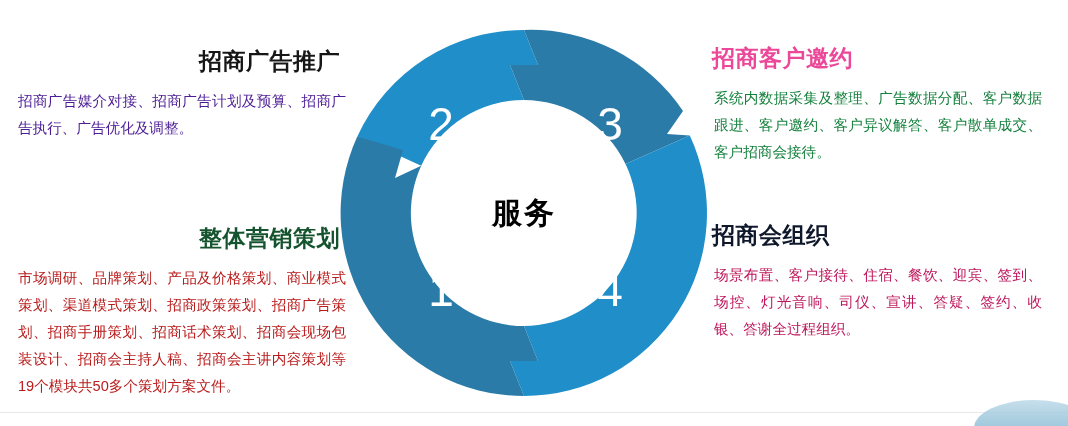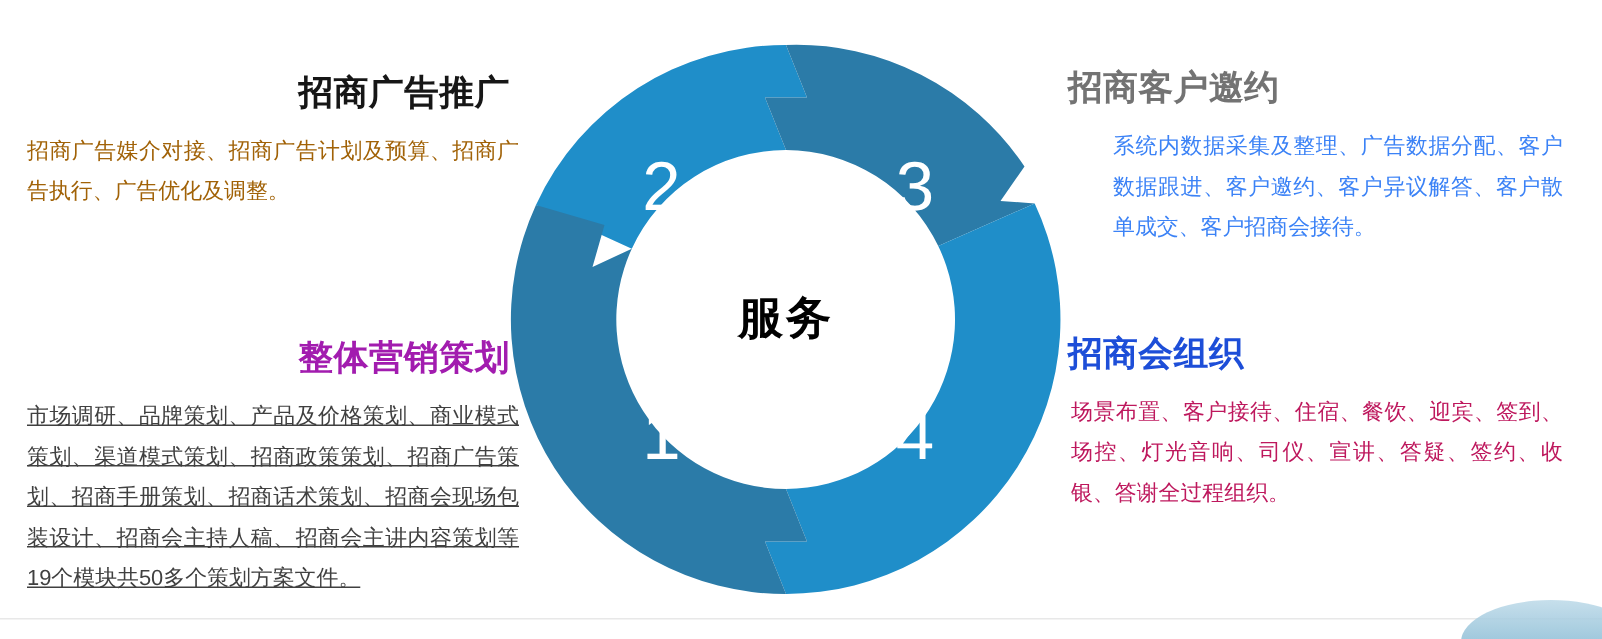--- a/index.html
+++ b/index.html
@@ -118,35 +118,35 @@
     opacity: 0.85;
   }
 </style>
 </head>
 <body>
 
 <div id="canvas">
 
   <div class="col col-left" id="block-ad">
     <h2 class="sec-title" style="color: rgb(22, 22, 22);">招商广告推广</h2>
-    <p class="sec-body" style="color: #a16207;">招商广告媒介对接、招商广告计划及预算、招商广告执行、广告优化及调整。</p>
+    <p class="sec-body" style="color: #4c1d95;">招商广告媒介对接、招商广告计划及预算、招商广告执行、广告优化及调整。</p>
   </div>
 
   <div class="col col-left" id="block-marketing">
-    <h2 class="sec-title" style="color: #a21caf;">整体营销策划</h2>
-    <p class="sec-body" style="color: #404040; text-decoration: underline;">市场调研、品牌策划、产品及价格策划、商业模式策划、渠道模式策划、招商政策策划、招商广告策划、招商手册策划、招商话术策划、招商会现场包装设计、招商会主持人稿、招商会主讲内容策划等19个模块共50多个策划方案文件。</p>
+    <h2 class="sec-title" style="color: #14532d;">整体营销策划</h2>
+    <p class="sec-body" style="color: #b91c1c;">市场调研、品牌策划、产品及价格策划、商业模式策划、渠道模式策划、招商政策策划、招商广告策划、招商手册策划、招商话术策划、招商会现场包装设计、招商会主持人稿、招商会主讲内容策划等19个模块共50多个策划方案文件。</p>
   </div>
 
   <div class="col col-right" id="block-invite">
-    <h2 class="sec-title" style="color: #737373;">招商客户邀约</h2>
-    <p class="sec-body" style="color: #3b82f6; margin-left: 28px;">系统内数据采集及整理、广告数据分配、客户数据跟进、客户邀约、客户异议解答、客户散单成交、客户招商会接待。</p>
+    <h2 class="sec-title" style="color: #ec4899;">招商客户邀约</h2>
+    <p class="sec-body" style="color: #15803d;">系统内数据采集及整理、广告数据分配、客户数据跟进、客户邀约、客户异议解答、客户散单成交、客户招商会接待。</p>
   </div>
 
   <div class="col col-right" id="block-meeting">
-    <h2 class="sec-title" style="color: #1d4ed8;">招商会组织</h2>
+    <h2 class="sec-title" style="color: #0f172a;">招商会组织</h2>
     <p class="sec-body" style="color: #be185d;">场景布置、客户接待、住宿、餐饮、迎宾、签到、场控、灯光音响、司仪、宣讲、答疑、签约、收银、答谢全过程组织。</p>
   </div>
 
   <div id="ring-wrap">
     <svg width="382" height="382" viewBox="0 0 382 382" xmlns="http://www.w3.org/2000/svg">
 
       <path d="M 191 8
                A 183 183 0 0 0 24.3 114.6
                L 88.2 143.8
                A 113 113 0 0 1 191 78

